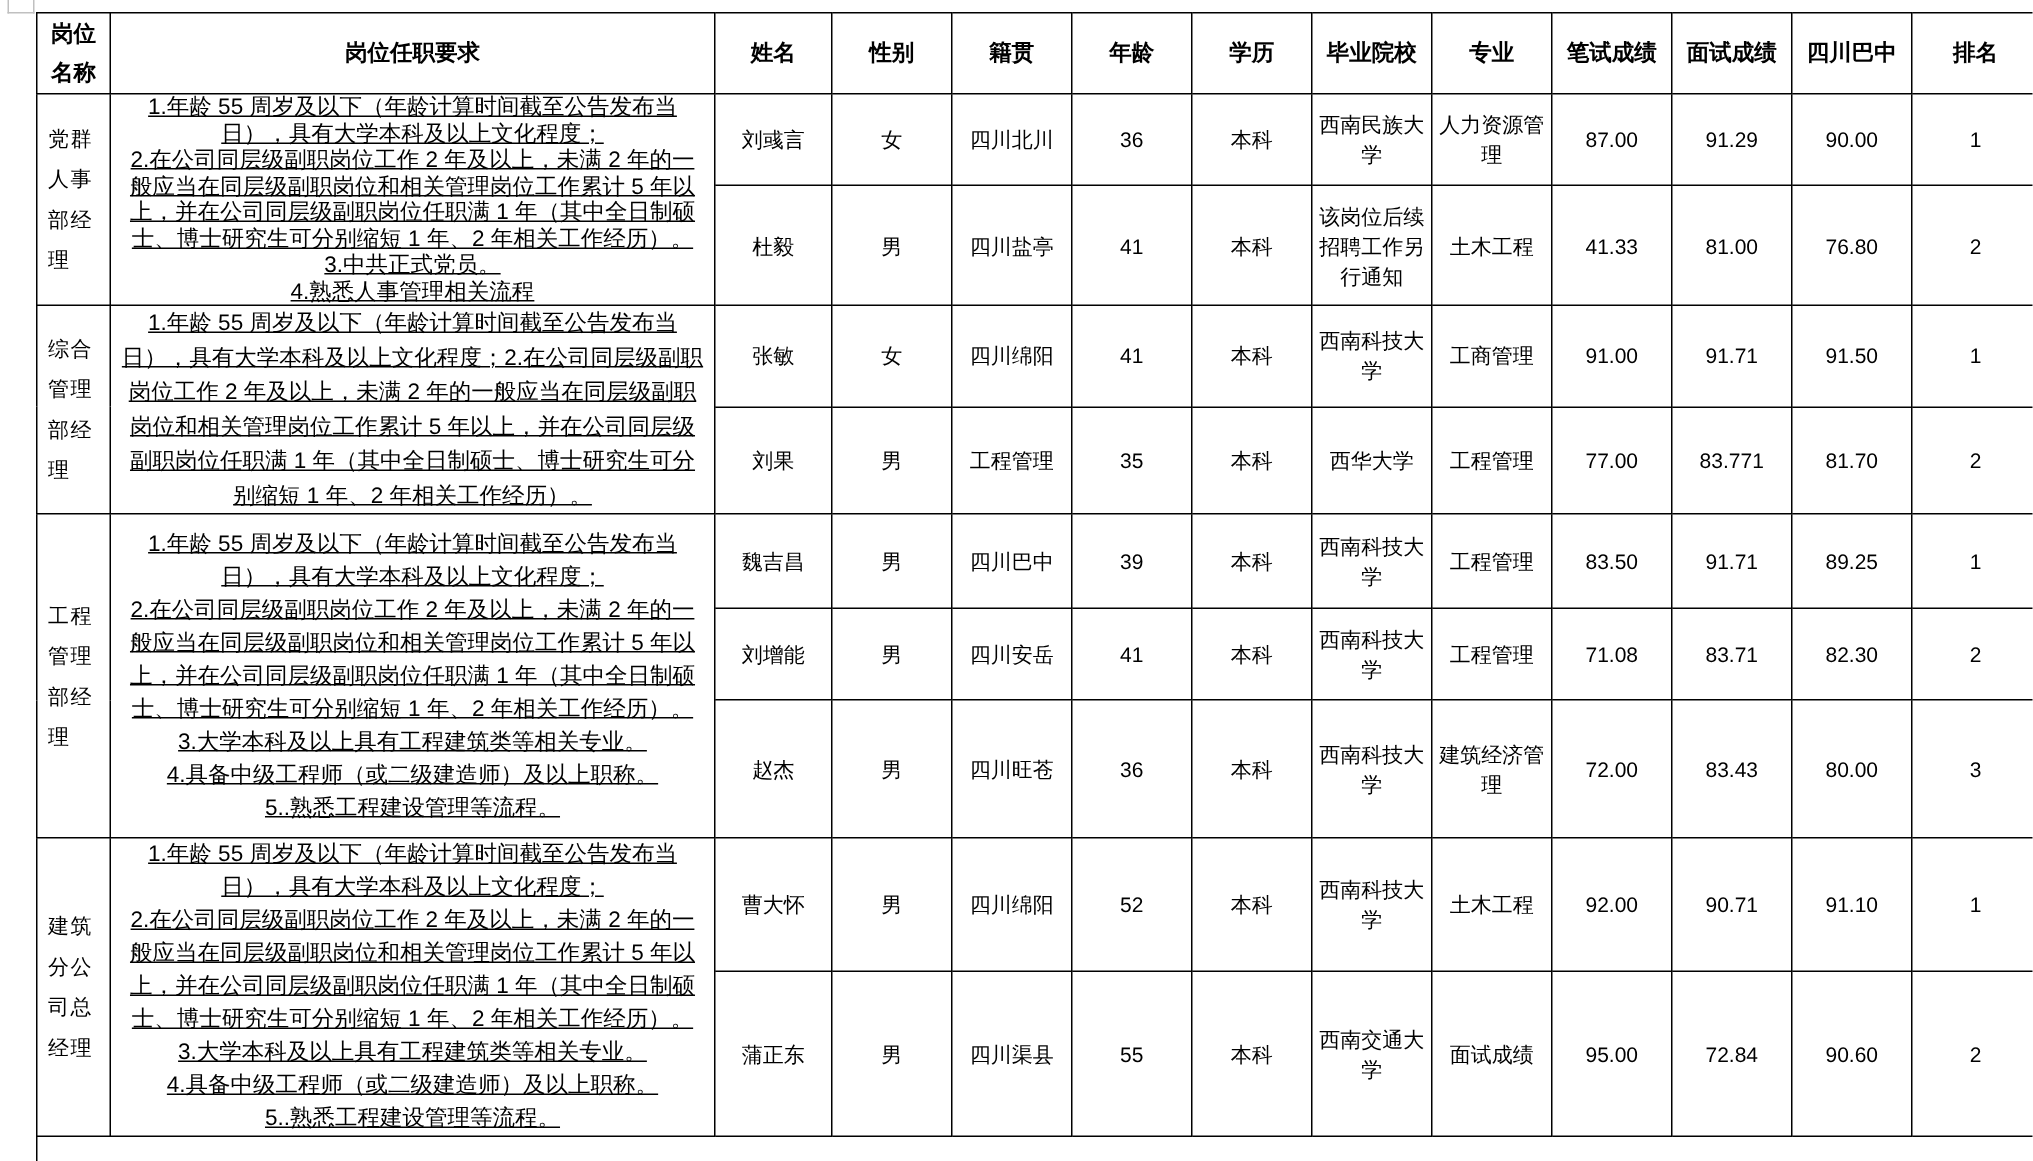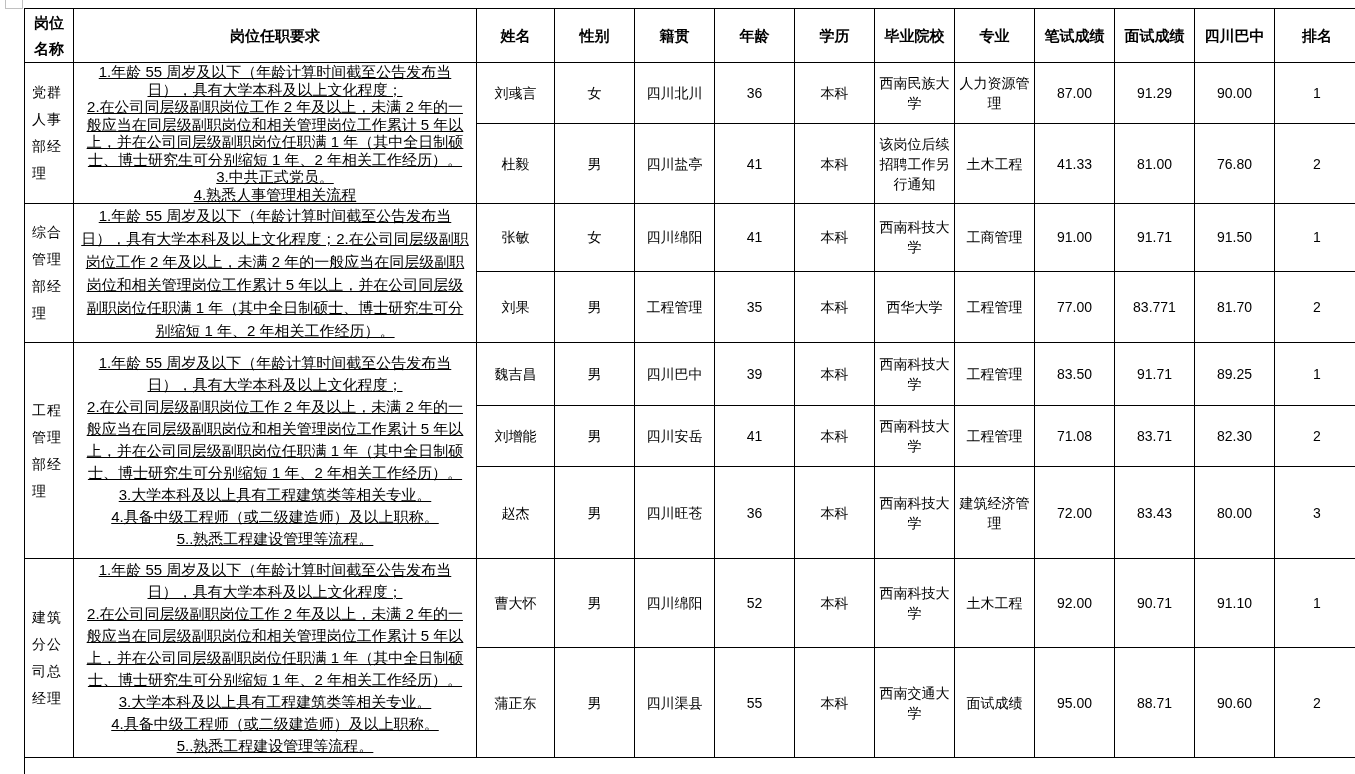--- a/index.html
+++ b/index.html
@@ -210,21 +210,21 @@
 
   <tr style="height:109px">
     <td class="c">蒲正东</td>
     <td class="c">男</td>
     <td class="c">四川渠县</td>
     <td class="c">55</td>
     <td class="c">本科</td>
     <td class="c">西南交通大学</td>
     <td class="c">面试成绩</td>
     <td class="c">95.00</td>
-    <td class="c">88.71</td>
+    <td class="c">72.84</td>
     <td class="c">90.60</td>
     <td class="c">2</td>
   </tr>
 
   <tr style="height:42px">
     <td class="foot" colspan="13">由于项管分公司总经理进入笔试人员不足 1:2，该岗位后续招聘工作另行通知</td>
   </tr>
 </tbody>
   </table>
 

